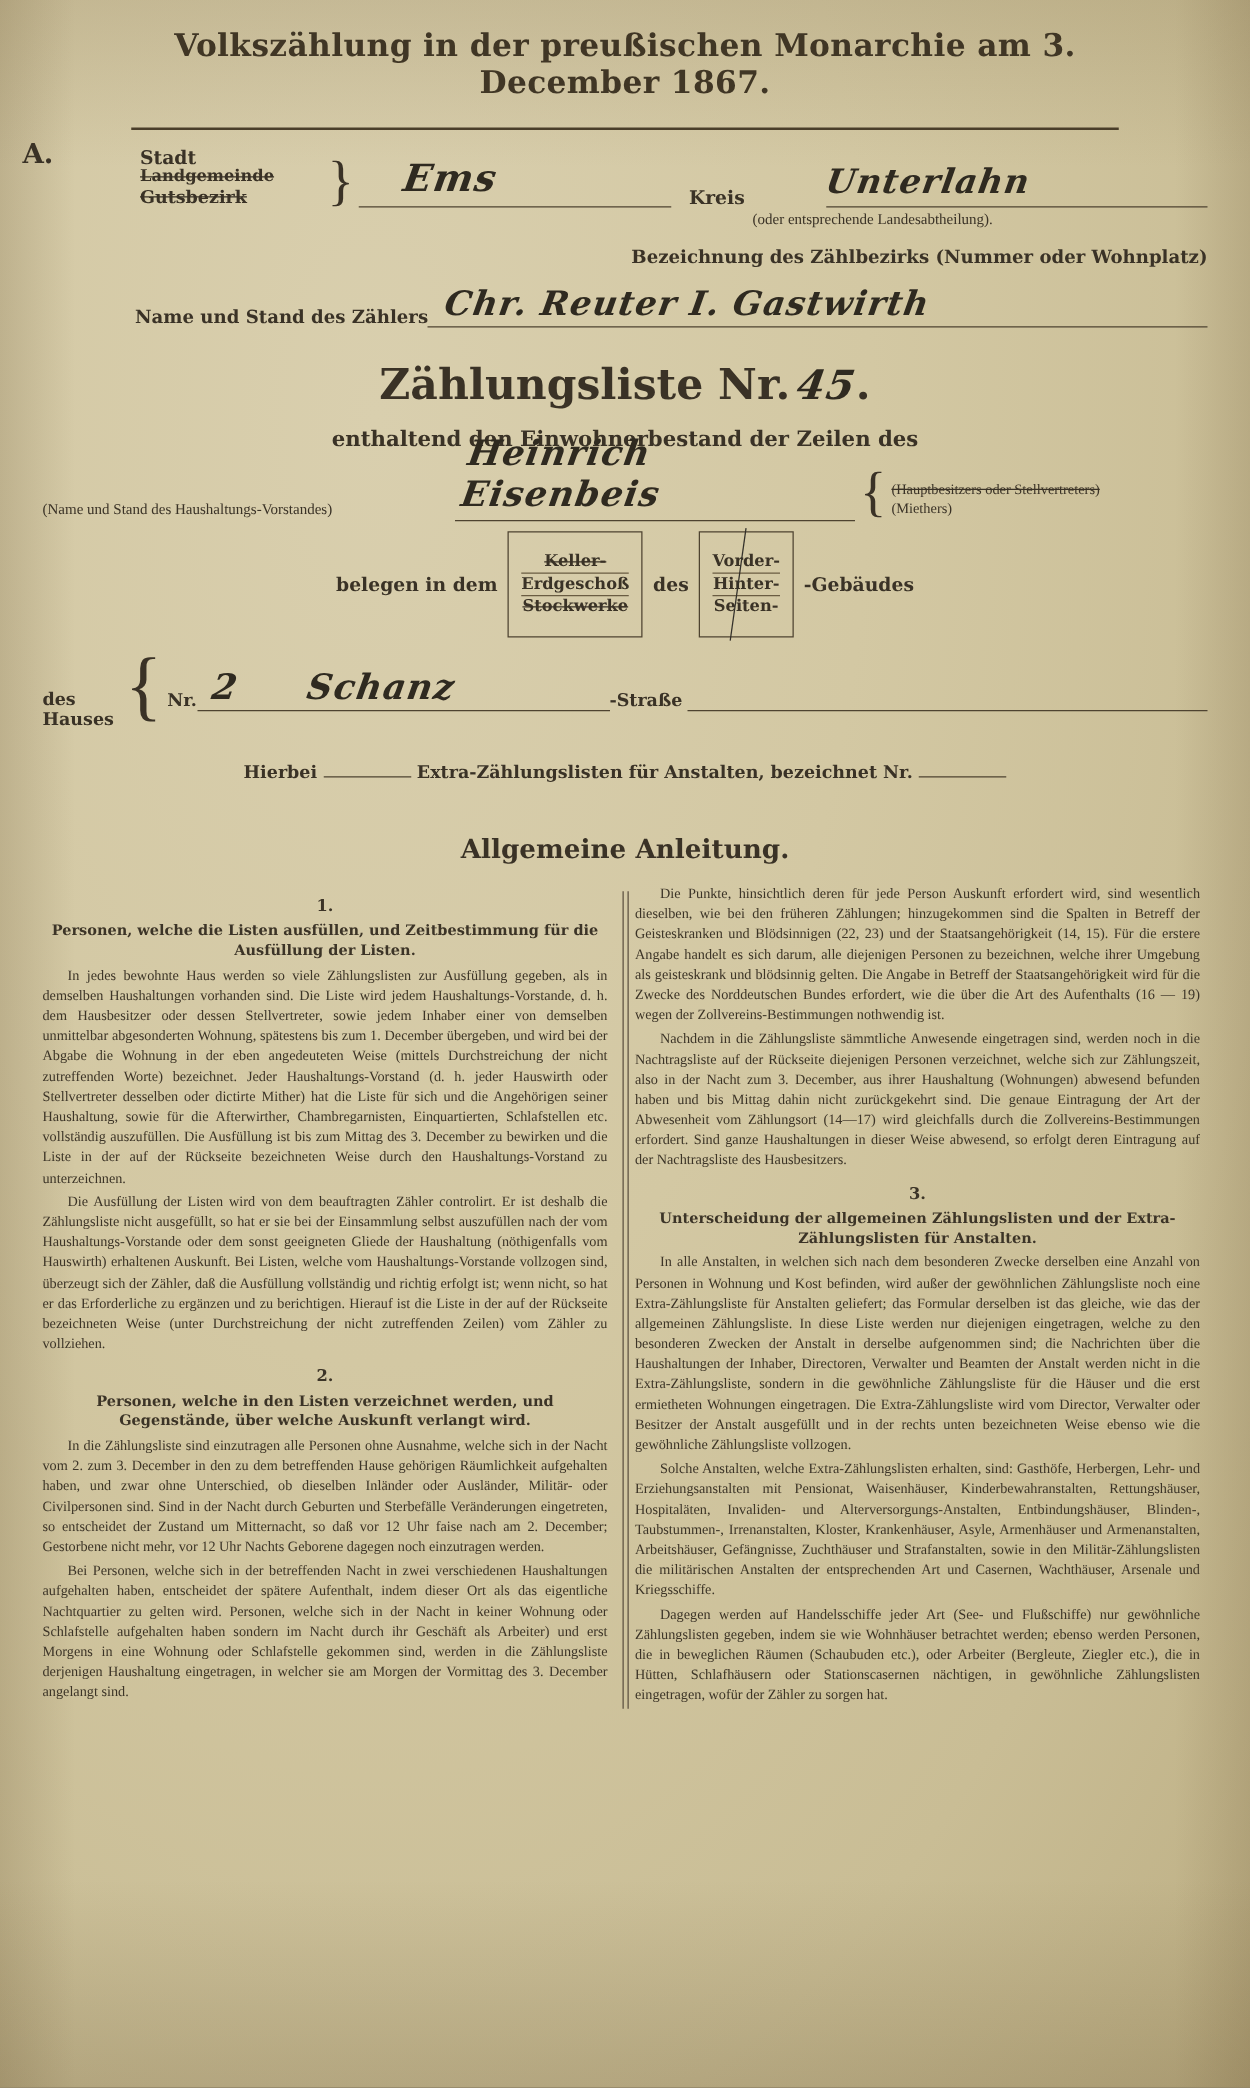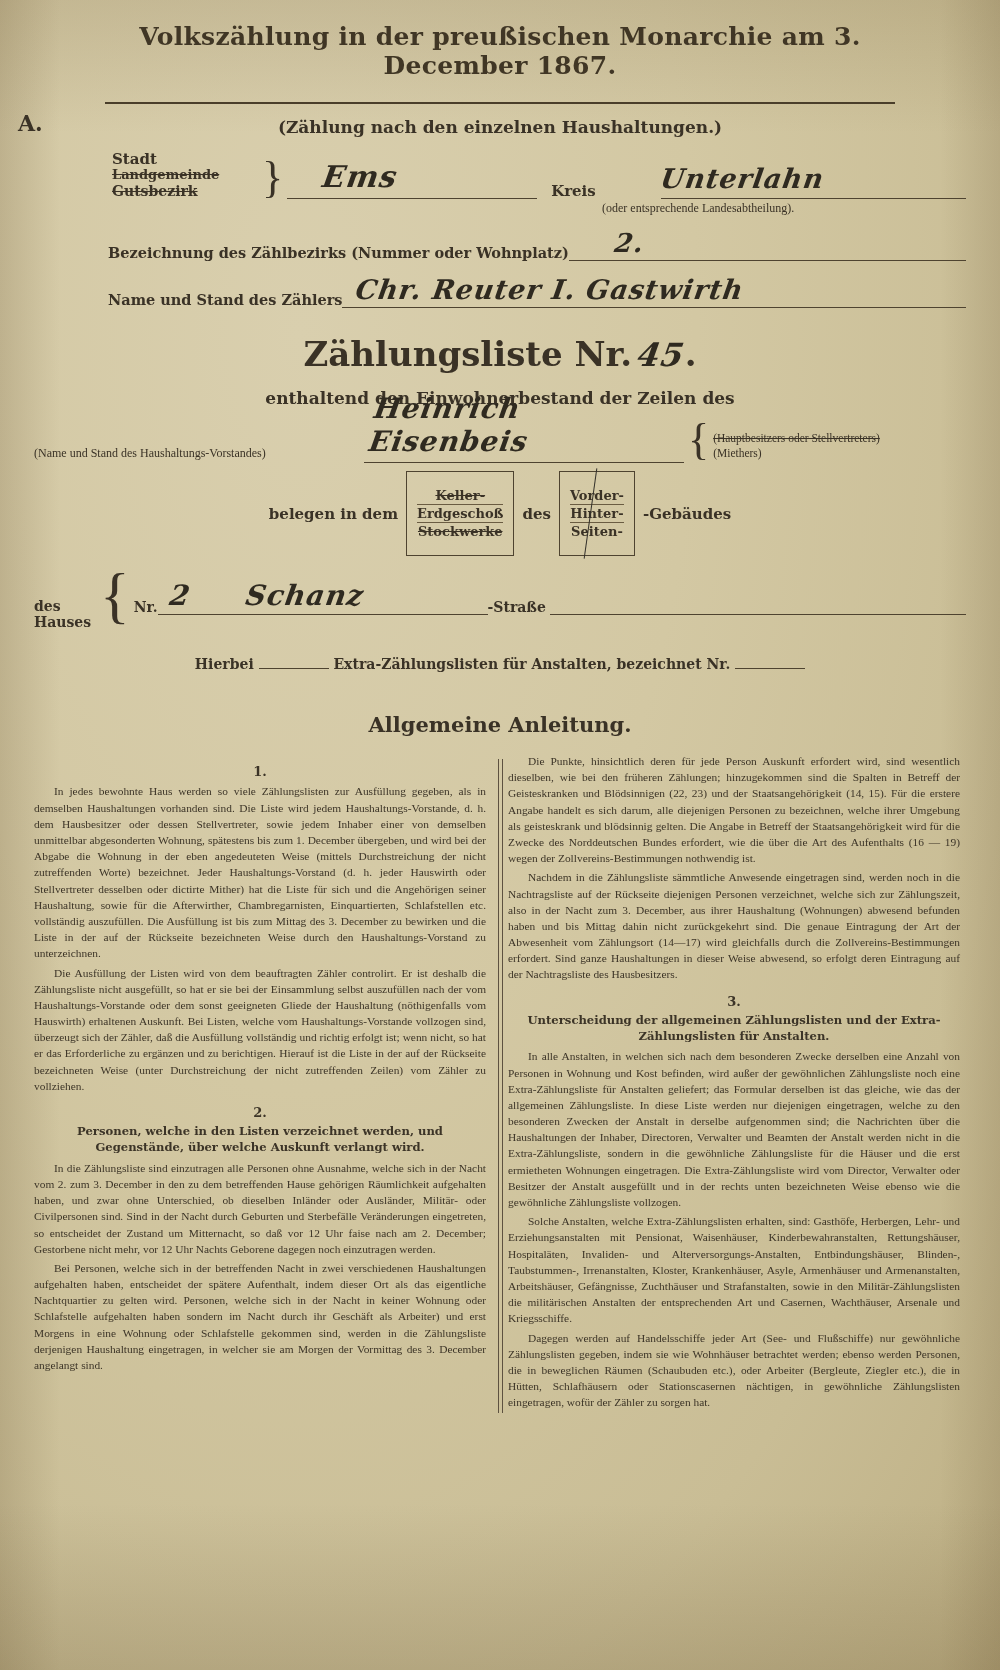--- a/index.html
+++ b/index.html
@@ -210,21 +210,20 @@
 </style>
 </head>
 <body>
 
 <div class="page">
   <div class="content">
 
     <div class="corner-a">A.</div>
 
     <div class="title fraktur">Volkszählung in der preußischen Monarchie am 3. December 1867.</div>
-    <div class="subtitle">(Zählung nach den einzelnen Haushaltungen.)</div>
 
     <div class="formblock">
 
       <div class="row" style="margin-top:12px;">
         <div style="width:78px;"></div>
         <div style="width:150px; line-height:16px;">
           <div class="lbl">Stadt</div>
           <div class="lbl strike" style="font-size:13px;">Landgemeinde</div>
           <div class="lbl strike" style="font-size:14px;">Gutsbezirk</div>
         </div>
@@ -235,21 +234,21 @@
         <div style="width:14px;"></div>
         <div style="line-height:15px; width:110px;">
           <div class="lbl">Kreis</div>
         </div>
         <div style="position:relative; flex:1; border-bottom:1px solid #4e4330; height:46px;">
           <span class="hand" style="position:absolute; left:0; bottom:4px; font-size:27px;">Unterlahn</span>
         </div>
       </div>
       <div style="margin-left:568px; font-size:12px;">(oder entsprechende Landesabtheilung).</div>
 
-      <div class="row" style="margin-top:14px;">
+      <div class="row" style="margin-top:14px;flex-direction:column;">
         <div style="width:74px;"></div>
         <div class="lbl" style="font-size:14.5px;">Bezeichnung des Zählbezirks (Nummer oder Wohnplatz)</div>
         <div style="position:relative; flex:1; border-bottom:1px solid #4e4330; height:30px;">
           <span class="hand" style="position:absolute; left:46px; bottom:2px; font-size:26px;">2.</span>
         </div>
       </div>
 
       <div class="row" style="margin-top:12px;">
         <div style="width:74px;"></div>
         <div class="lbl" style="font-size:14.5px;">Name und Stand des Zählers</div>
@@ -315,20 +314,21 @@
         <span class="ul-in"></span>
       </div>
     </div>
 
     <div class="anleitung">Allgemeine Anleitung.</div>
 
     <div class="cols">
 
       <div class="col blur">
         <div class="secnum">1.</div>
+        <div class="sechead">Personen, welche die Listen ausfüllen, und Zeitbestimmung für die Ausfüllung der Listen.</div>
         <p>In jedes bewohnte Haus werden so viele Zählungslisten zur Ausfüllung gegeben, als in demselben Haushaltungen vorhanden sind. Die Liste wird jedem Haushaltungs-Vorstande, d. h. dem Hausbesitzer oder dessen Stellvertreter, sowie jedem Inhaber einer von demselben unmittelbar abgesonderten Wohnung, spätestens bis zum 1. December übergeben, und wird bei der Abgabe die Wohnung in der eben angedeuteten Weise (mittels Durchstreichung der nicht zutreffenden Worte) bezeichnet. Jeder Haushaltungs-Vorstand (d. h. jeder Hauswirth oder Stellvertreter desselben oder dictirte Mither) hat die Liste für sich und die Angehörigen seiner Haushaltung, sowie für die Afterwirther, Chambregarnisten, Einquartierten, Schlafstellen etc. vollständig auszufüllen. Die Ausfüllung ist bis zum Mittag des 3. December zu bewirken und die Liste in der auf der Rückseite bezeichneten Weise durch den Haushaltungs-Vorstand zu unterzeichnen.</p>
         <p>Die Ausfüllung der Listen wird von dem beauftragten Zähler controlirt. Er ist deshalb die Zählungsliste nicht ausgefüllt, so hat er sie bei der Einsammlung selbst auszufüllen nach der vom Haushaltungs-Vorstande oder dem sonst geeigneten Gliede der Haushaltung (nöthigenfalls vom Hauswirth) erhaltenen Auskunft. Bei Listen, welche vom Haushaltungs-Vorstande vollzogen sind, überzeugt sich der Zähler, daß die Ausfüllung vollständig und richtig erfolgt ist; wenn nicht, so hat er das Erforderliche zu ergänzen und zu berichtigen. Hierauf ist die Liste in der auf der Rückseite bezeichneten Weise (unter Durchstreichung der nicht zutreffenden Zeilen) vom Zähler zu vollziehen.</p>
         <div class="secnum">2.</div>
         <div class="sechead">Personen, welche in den Listen verzeichnet werden, und Gegenstände, über welche Auskunft verlangt wird.</div>
         <p>In die Zählungsliste sind einzutragen alle Personen ohne Ausnahme, welche sich in der Nacht vom 2. zum 3. December in den zu dem betreffenden Hause gehörigen Räumlichkeit aufgehalten haben, und zwar ohne Unterschied, ob dieselben Inländer oder Ausländer, Militär- oder Civilpersonen sind. Sind in der Nacht durch Geburten und Sterbefälle Veränderungen eingetreten, so entscheidet der Zustand um Mitternacht, so daß vor 12 Uhr faise nach am 2. December; Gestorbene nicht mehr, vor 12 Uhr Nachts Geborene dagegen noch einzutragen werden.</p>
         <p>Bei Personen, welche sich in der betreffenden Nacht in zwei verschiedenen Haushaltungen aufgehalten haben, entscheidet der spätere Aufenthalt, indem dieser Ort als das eigentliche Nachtquartier zu gelten wird. Personen, welche sich in der Nacht in keiner Wohnung oder Schlafstelle aufgehalten haben sondern im Nacht durch ihr Geschäft als Arbeiter) und erst Morgens in eine Wohnung oder Schlafstelle gekommen sind, werden in die Zählungsliste derjenigen Haushaltung eingetragen, in welcher sie am Morgen der Vormittag des 3. December angelangt sind.</p>
       </div>
 
       <div class="col blur">
         <p>Die Punkte, hinsichtlich deren für jede Person Auskunft erfordert wird, sind wesentlich dieselben, wie bei den früheren Zählungen; hinzugekommen sind die Spalten in Betreff der Geisteskranken und Blödsinnigen (22, 23) und der Staatsangehörigkeit (14, 15). Für die erstere Angabe handelt es sich darum, alle diejenigen Personen zu bezeichnen, welche ihrer Umgebung als geisteskrank und blödsinnig gelten. Die Angabe in Betreff der Staatsangehörigkeit wird für die Zwecke des Norddeutschen Bundes erfordert, wie die über die Art des Aufenthalts (16 — 19) wegen der Zollvereins-Bestimmungen nothwendig ist.</p>

